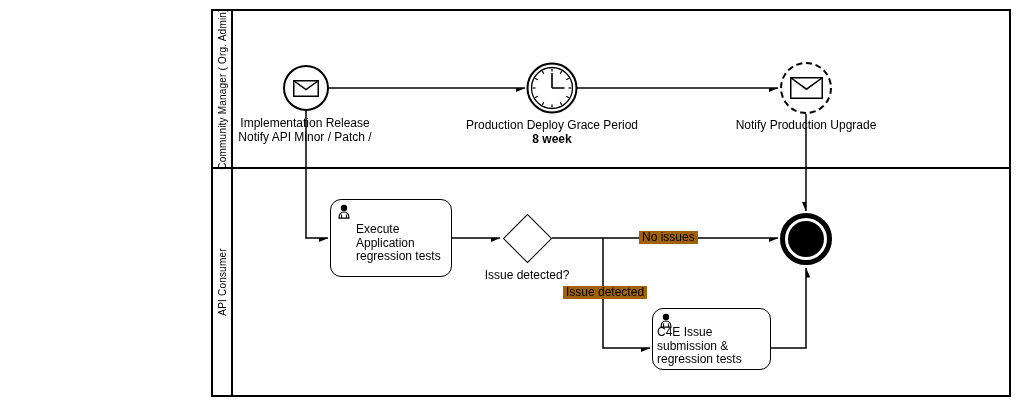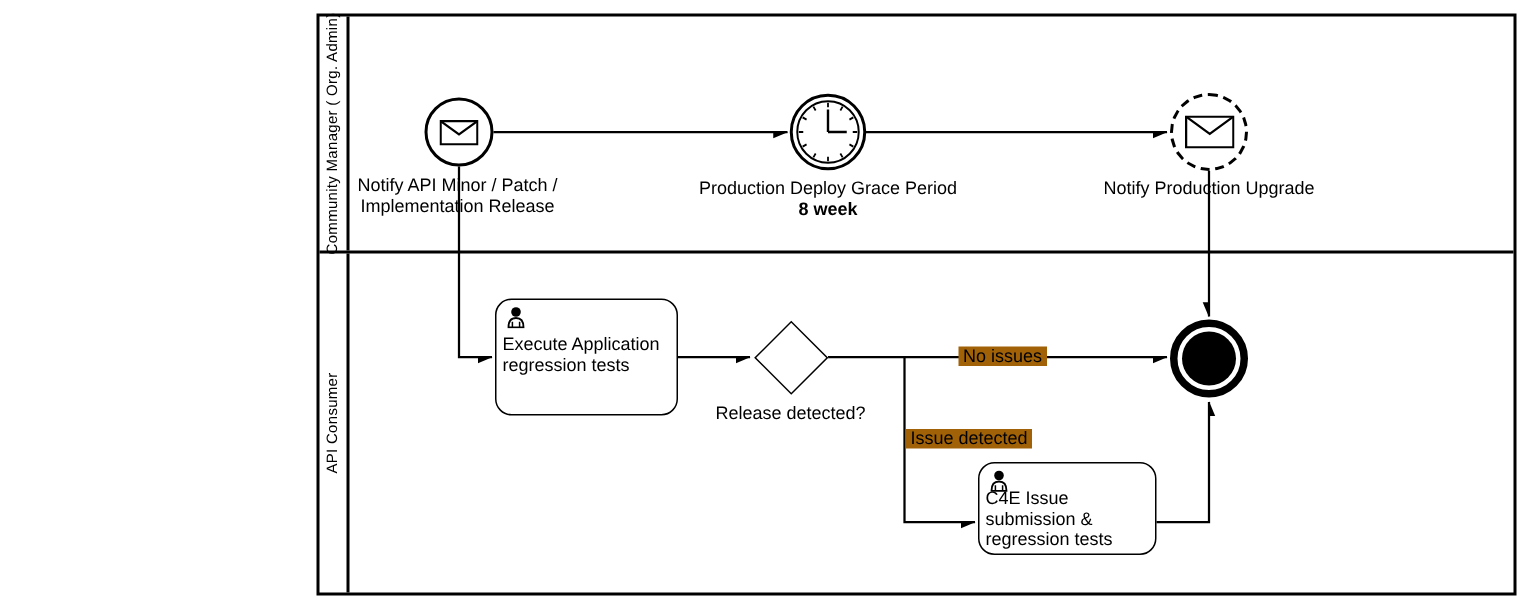--- a/index.html
+++ b/index.html
@@ -37,39 +37,39 @@
     position:absolute; left:3px; top:3px; width:36px; height:36px;
     border-radius:50%; background:#000;
   }
   .task {
     border:1.5px solid #000; border-radius:11px; padding:0;
   }
   .task-execute { left:330px; top:199px; width:122px; height:78px; }
   .task-c4e { left:652px; top:308px; width:119px; height:62px; }
   .task .user-badge { position:absolute; left:5px; top:3px; width:16px; height:16px; }
   .task .task-text { position:absolute; left:4px; right:3px; font-size:12px; line-height:13.5px; text-align:left; }
-  .task-execute .task-text { top:23px; }
+  .task-execute .task-text { top:23px;margin-left:21px; }
   .task-c4e .task-text { top:17px; }
   .gateway {
     left:510px; top:221px; width:35px; height:35px;
     border:1.5px solid #000; transform:rotate(45deg);
   }
   .node-label {
     position:absolute; font-size:12px; line-height:13.5px; text-align:center;
   }
   .edge-label {
     position:absolute; font-size:12px; line-height:13px;
     background:#a16207; padding:0 3px; white-space:nowrap;text-align:right;
   }
   .lbl-start   { left:205px; top:117px; width:200px; }
   .lbl-timer   { left:452px; top:119px; width:200px;text-align:center; }
   .lbl-message { left:706px; top:119px; width:200px; }
   .lbl-gateway { left:427px; top:269px; width:200px; }
   .lbl-no-issues { left:639px; top:231px; }
-  .lbl-issue-detected { left:563px; top:286px;margin-left:41px; }
+  .lbl-issue-detected { left:563px; top:286px; }
   .bold { font-weight:bold; }
 </style>
 </head>
 <body>
 
 <div id="canvas">
 
   <div class="pool">
     <div class="lane lane-1">
       <div class="lane-strip">
@@ -164,30 +164,30 @@
       <div>submission &amp;</div>
       <div>regression tests</div>
     </div>
   </div>
 
   <div class="shape end-event">
     <div class="end-event-core"></div>
   </div>
 
   <div class="node-label lbl-start">
+    <div>Implementation Release</div>
     <div>Notify API Minor / Patch /</div>
-    <div>Implementation Release</div>
   </div>
   <div class="node-label lbl-timer">
     <div>Production Deploy Grace Period</div>
     <div class="bold">8 week</div>
   </div>
   <div class="node-label lbl-message">
     <div>Notify Production Upgrade</div>
   </div>
   <div class="node-label lbl-gateway">
-    <div>Release detected?</div>
+    <div>Issue detected?</div>
   </div>
 
   <div class="edge-label lbl-no-issues">No issues</div>
   <div class="edge-label lbl-issue-detected">Issue detected</div>
 
 </div>
 
 </body></html>

